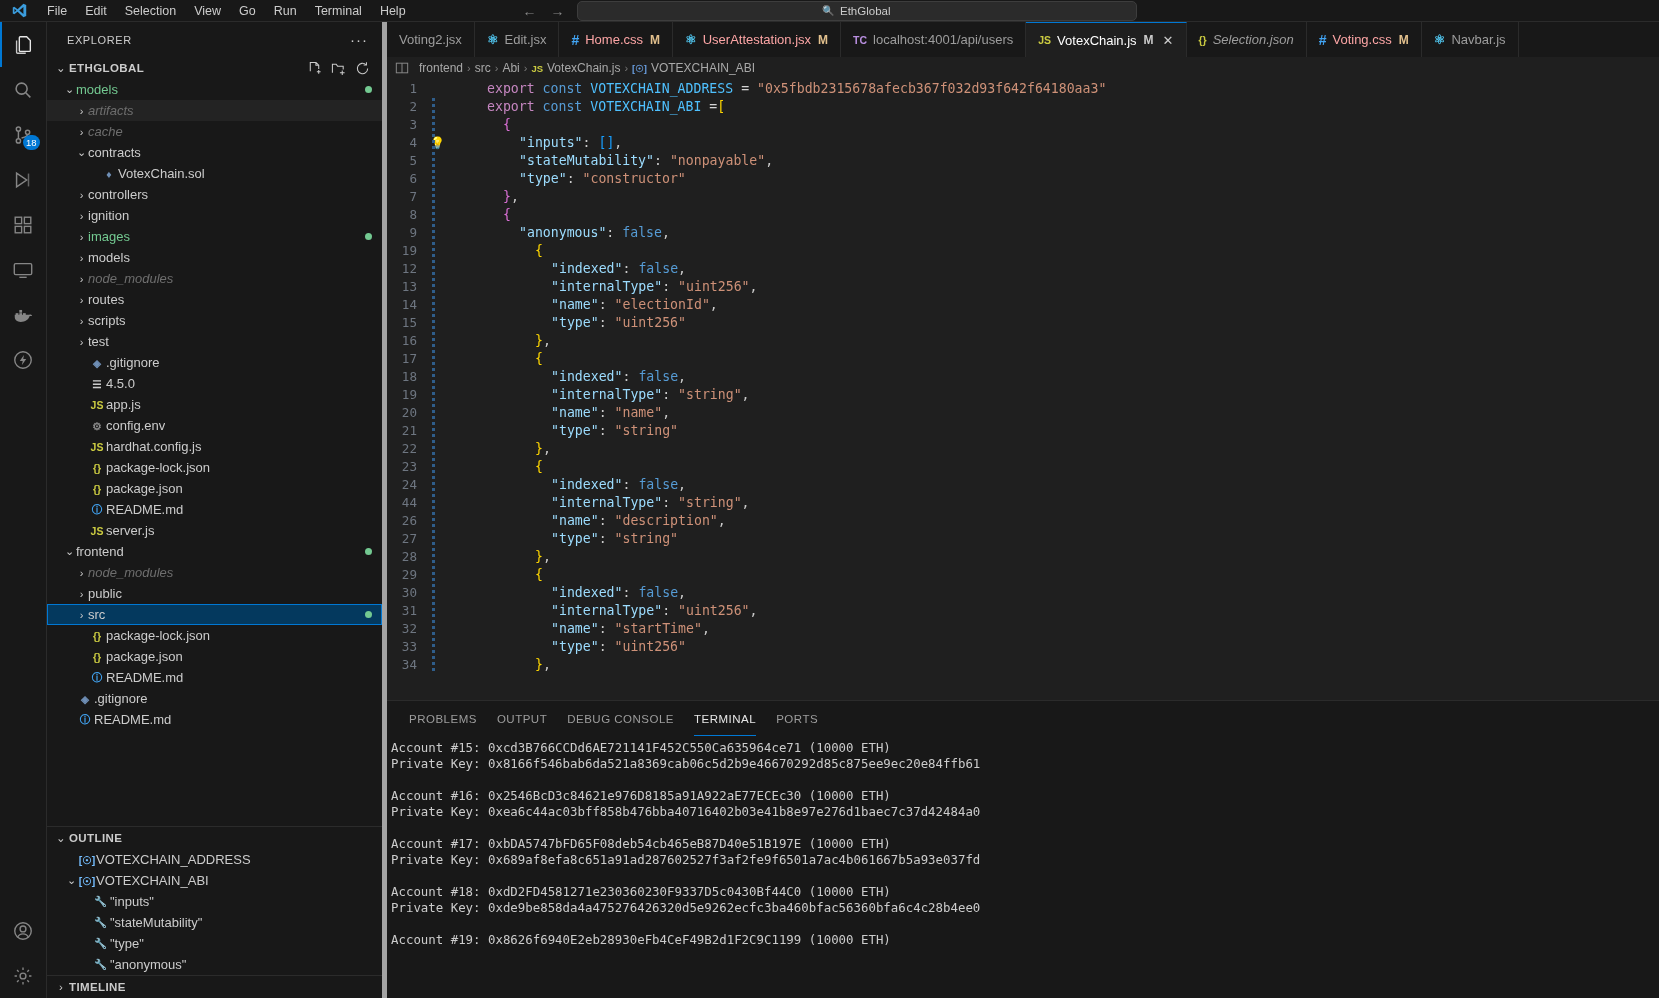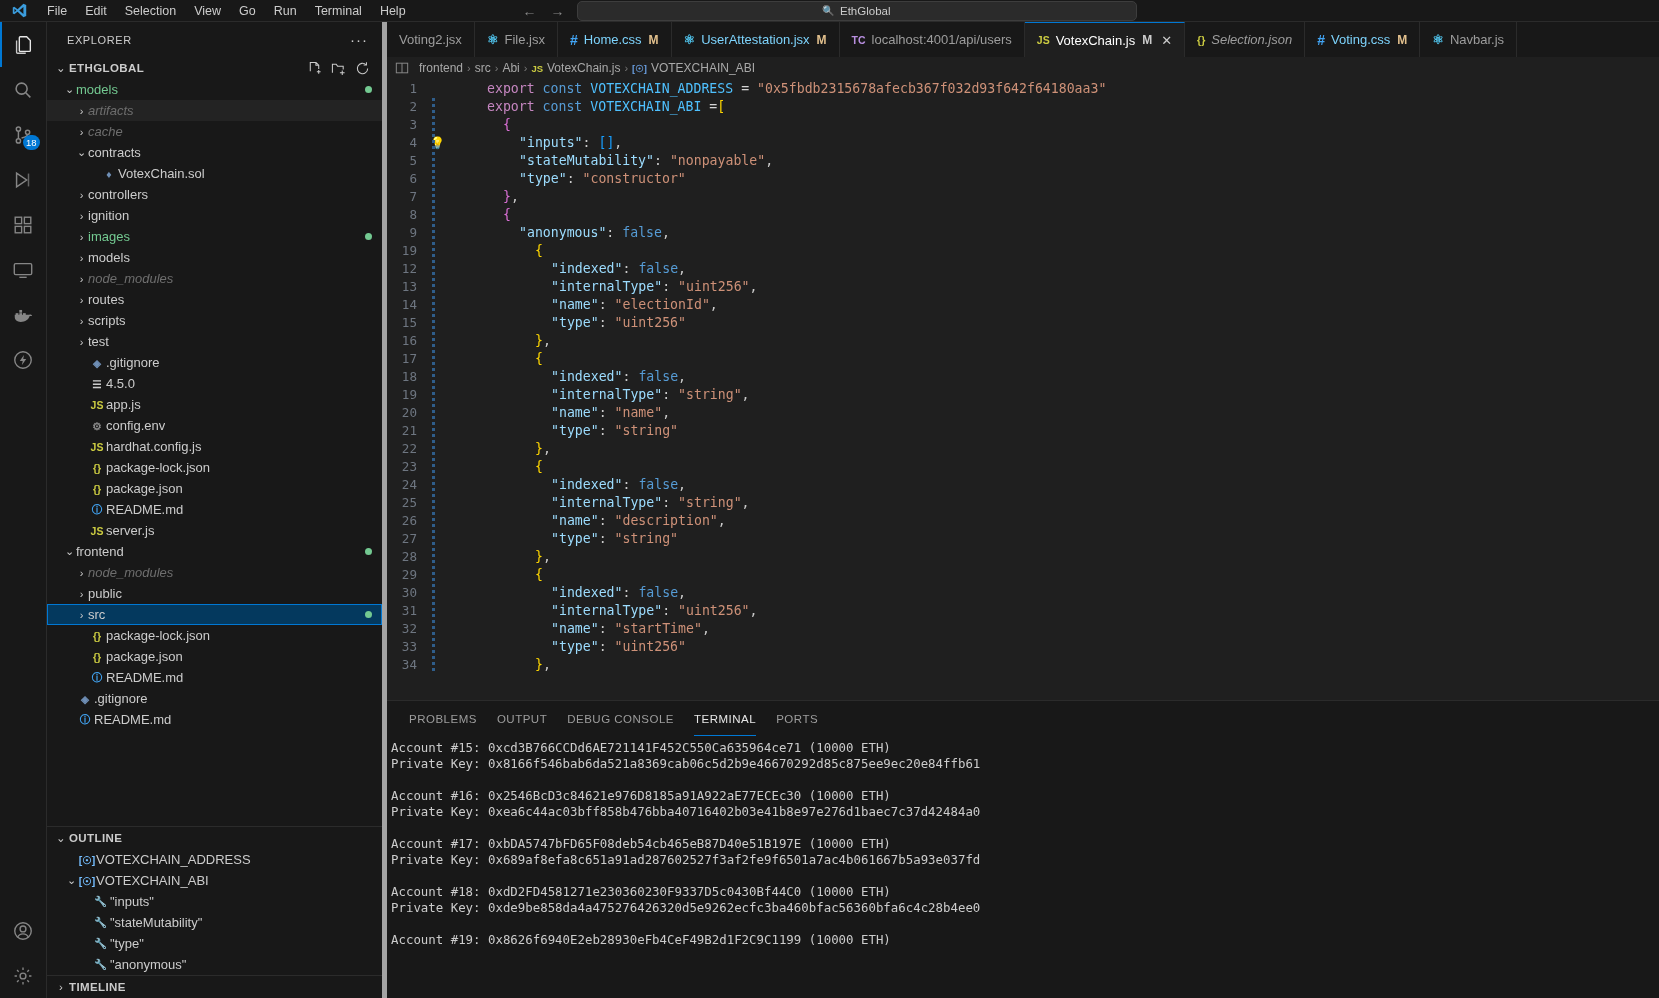--- a/index.html
+++ b/index.html
@@ -141,21 +141,21 @@
     max-width: 260px;
   }
   .tab.active {
     background: #1f1f1f; color: #ffffff;
     border-top: 1px solid #0078d4;
   }
   .tab .ticon { font-size: 10.5px; font-weight: bold; display:flex; align-items:center;}
   .tab .mmark { color: #cccccc; font-size: 12px; font-weight: bold; margin-left: 1px;}
   .tab .tclose { color: #cccccc; font-size: 13px; margin-left: 3px; }
   .tab.preview .tname { font-style: italic; }
-  .tab .tname.mod { color: #7dd3fc; }
+  .tab .tname.mod { color: #fca5a5; }
 
   .breadcrumbs {
     height: 22px; flex: 0 0 22px;
     display: flex; align-items: center; gap: 4px;
     padding-left: 8px;
     font-size: 12px; color: #a9a9a9;
     background: #1f1f1f;
   }
   .bc-icon { display:flex; align-items:center; color:#8a8a8a; margin-right:6px;}
   .bc-icon svg { width: 14px; height: 14px; }
@@ -554,21 +554,21 @@
   </div>
 
   <div class="editorgroup">
 
     <div class="tabsbar" id="tabs-container">
         <div class="tab">
           <span class="tname">Voting2.jsx</span>
         </div>
         <div class="tab">
           <span class="ticon" style="color: rgb(79, 193, 233); font-size: 13px;">⚛</span>
-          <span class="tname">File.jsx</span>
+          <span class="tname">Edit.jsx</span>
         </div>
         <div class="tab">
           <span class="ticon" style="color: rgb(66, 165, 245); font-size: 14px;">#</span>
           <span class="tname mod">Home.css</span>
           <span class="mmark" style="color: rgb(226, 192, 141);">M</span>
         </div>
         <div class="tab">
           <span class="ticon" style="color: rgb(79, 193, 233); font-size: 13px;">⚛</span>
           <span class="tname mod">UserAttestation.jsx</span>
           <span class="mmark" style="color: rgb(226, 192, 141);">M</span>
@@ -646,21 +646,21 @@
           <div class="cline"><span class="lnum">15</span><span class="lbulb"></span><span class="ctext"><span style="display:inline-block;width:64px"></span><span class="t-key">"type"</span><span class="t-punc">:</span> <span class="t-str">"uint256"</span></span></div>
           <div class="cline"><span class="lnum">16</span><span class="lbulb"></span><span class="ctext"><span style="display:inline-block;width:48px"></span><span class="t-brk-y">}</span><span class="t-punc">,</span></span></div>
           <div class="cline"><span class="lnum">17</span><span class="lbulb"></span><span class="ctext"><span style="display:inline-block;width:48px"></span><span class="t-brk-y">{</span></span></div>
           <div class="cline"><span class="lnum">18</span><span class="lbulb"></span><span class="ctext"><span style="display:inline-block;width:64px"></span><span class="t-key">"indexed"</span><span class="t-punc">:</span> <span class="t-kw">false</span><span class="t-punc">,</span></span></div>
           <div class="cline"><span class="lnum">19</span><span class="lbulb"></span><span class="ctext"><span style="display:inline-block;width:64px"></span><span class="t-key">"internalType"</span><span class="t-punc">:</span> <span class="t-str">"string"</span><span class="t-punc">,</span></span></div>
           <div class="cline"><span class="lnum">20</span><span class="lbulb"></span><span class="ctext"><span style="display:inline-block;width:64px"></span><span class="t-key">"name"</span><span class="t-punc">:</span> <span class="t-str">"name"</span><span class="t-punc">,</span></span></div>
           <div class="cline"><span class="lnum">21</span><span class="lbulb"></span><span class="ctext"><span style="display:inline-block;width:64px"></span><span class="t-key">"type"</span><span class="t-punc">:</span> <span class="t-str">"string"</span></span></div>
           <div class="cline"><span class="lnum">22</span><span class="lbulb"></span><span class="ctext"><span style="display:inline-block;width:48px"></span><span class="t-brk-y">}</span><span class="t-punc">,</span></span></div>
           <div class="cline"><span class="lnum">23</span><span class="lbulb"></span><span class="ctext"><span style="display:inline-block;width:48px"></span><span class="t-brk-y">{</span></span></div>
           <div class="cline"><span class="lnum">24</span><span class="lbulb"></span><span class="ctext"><span style="display:inline-block;width:64px"></span><span class="t-key">"indexed"</span><span class="t-punc">:</span> <span class="t-kw">false</span><span class="t-punc">,</span></span></div>
-          <div class="cline"><span class="lnum">25</span><span class="lbulb"></span><span class="ctext"><span style="display:inline-block;width:64px"></span><span class="t-key">"internalType"</span><span class="t-punc">:</span> <span class="t-str">"string"</span><span class="t-punc">,</span></span></div>
+          <div class="cline"><span class="lnum">44</span><span class="lbulb"></span><span class="ctext"><span style="display:inline-block;width:64px"></span><span class="t-key">"internalType"</span><span class="t-punc">:</span> <span class="t-str">"string"</span><span class="t-punc">,</span></span></div>
           <div class="cline"><span class="lnum">26</span><span class="lbulb"></span><span class="ctext"><span style="display:inline-block;width:64px"></span><span class="t-key">"name"</span><span class="t-punc">:</span> <span class="t-str">"description"</span><span class="t-punc">,</span></span></div>
           <div class="cline"><span class="lnum">27</span><span class="lbulb"></span><span class="ctext"><span style="display:inline-block;width:64px"></span><span class="t-key">"type"</span><span class="t-punc">:</span> <span class="t-str">"string"</span></span></div>
           <div class="cline"><span class="lnum">28</span><span class="lbulb"></span><span class="ctext"><span style="display:inline-block;width:48px"></span><span class="t-brk-y">}</span><span class="t-punc">,</span></span></div>
           <div class="cline"><span class="lnum">29</span><span class="lbulb"></span><span class="ctext"><span style="display:inline-block;width:48px"></span><span class="t-brk-y">{</span></span></div>
           <div class="cline"><span class="lnum">30</span><span class="lbulb"></span><span class="ctext"><span style="display:inline-block;width:64px"></span><span class="t-key">"indexed"</span><span class="t-punc">:</span> <span class="t-kw">false</span><span class="t-punc">,</span></span></div>
           <div class="cline"><span class="lnum">31</span><span class="lbulb"></span><span class="ctext"><span style="display:inline-block;width:64px"></span><span class="t-key">"internalType"</span><span class="t-punc">:</span> <span class="t-str">"uint256"</span><span class="t-punc">,</span></span></div>
           <div class="cline"><span class="lnum">32</span><span class="lbulb"></span><span class="ctext"><span style="display:inline-block;width:64px"></span><span class="t-key">"name"</span><span class="t-punc">:</span> <span class="t-str">"startTime"</span><span class="t-punc">,</span></span></div>
           <div class="cline"><span class="lnum">33</span><span class="lbulb"></span><span class="ctext"><span style="display:inline-block;width:64px"></span><span class="t-key">"type"</span><span class="t-punc">:</span> <span class="t-str">"uint256"</span></span></div>
           <div class="cline"><span class="lnum">34</span><span class="lbulb"></span><span class="ctext"><span style="display:inline-block;width:48px"></span><span class="t-brk-y">}</span><span class="t-punc">,</span></span></div>
           <div class="fold-stripe" style="left: 45px; width: 3px; background: repeating-linear-gradient(rgb(47, 93, 138) 0px, rgb(47, 93, 138) 3px, transparent 3px, transparent 6px); top: 18px;"></div>

